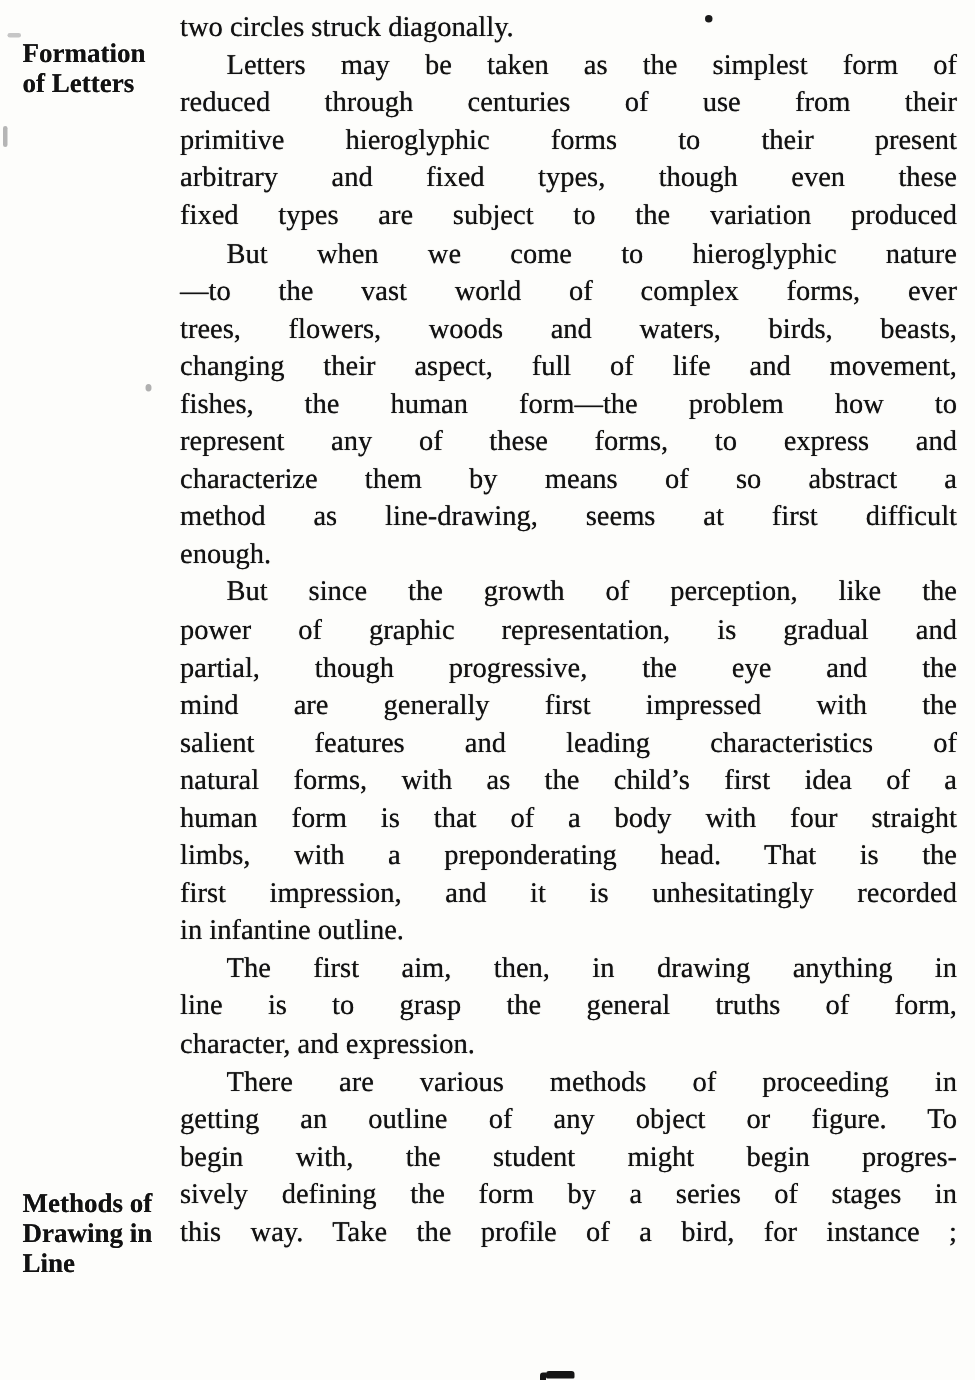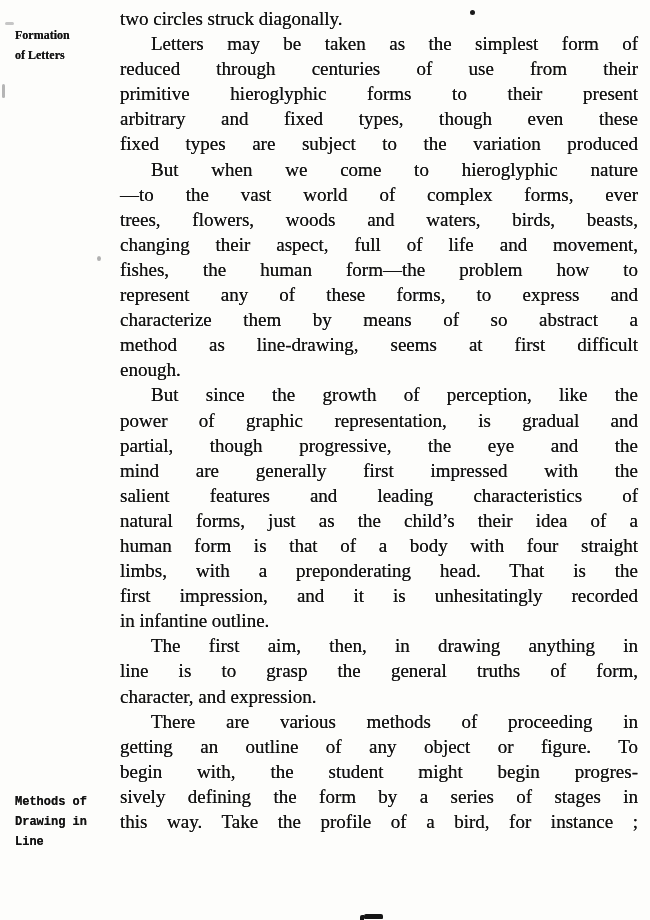--- a/index.html
+++ b/index.html
@@ -31,27 +31,27 @@
     white-space: normal;
   }
   .line.last { text-align-last: left; }
   .line.indent { text-indent: 31px; }
   .line.indent-sm { text-indent: 12px; }
   
   .margin-note {
     position: absolute;
     left: 15px;
     width: 108px;
-    font-size: 12px;
+    font-size: 18px;
     font-weight: bold;
     line-height: 20px;
     text-shadow: 0 0 0.4px rgba(10,10,10,0.8);
   }
   .note-1 { top: 25px; }
-  .note-2 { top: 792px; font-family: Liberation Mono, monospace; }
+  .note-2 { top: 792px; }
   
   .speck { position: absolute; background: #1a1a1a; border-radius: 50%; }
   .speck-noted { left: 470px; top: 10px; width: 5px; height: 5px; }
   .edge-dash-1 { left: 2px; top: 84px; width: 3px; height: 14px; background: #b5b5b5; border-radius: 2px; }
   .edge-dash-2 { left: 5px; top: 22px; width: 9px; height: 3px; background: #c6c6c6; border-radius: 2px; }
   .edge-dot { left: 97px; top: 256px; width: 4px; height: 5px; background: #b0b0b0; }
   .bottom-fragment {
     position: absolute; left: 364px; top: 914px;
     width: 19px; height: 5px;
     background: #151515; border-radius: 2px 2px 1px 1px;
@@ -102,21 +102,21 @@
       <div class="line">method as line-drawing, seems at first difficult</div>
       <div class="line last">enough.</div>
     </div>
 
     <div class="para">
       <div class="line indent">But since the growth of perception, like the</div>
       <div class="line">power of graphic representation, is gradual and</div>
       <div class="line">partial, though progressive, the eye and the</div>
       <div class="line">mind are generally first impressed with the</div>
       <div class="line">salient features and leading characteristics of</div>
-      <div class="line">natural forms, just as the child’s their idea of a</div>
+      <div class="line">natural forms, with as the child’s first idea of a</div>
       <div class="line">human form is that of a body with four straight</div>
       <div class="line">limbs, with a preponderating head. That is the</div>
       <div class="line">first impression, and it is unhesitatingly recorded</div>
       <div class="line last">in infantine outline.</div>
     </div>
 
     <div class="para">
       <div class="line indent">The first aim, then, in drawing anything in</div>
       <div class="line">line is to grasp the general truths of form,</div>
       <div class="line last">character, and expression.</div>

